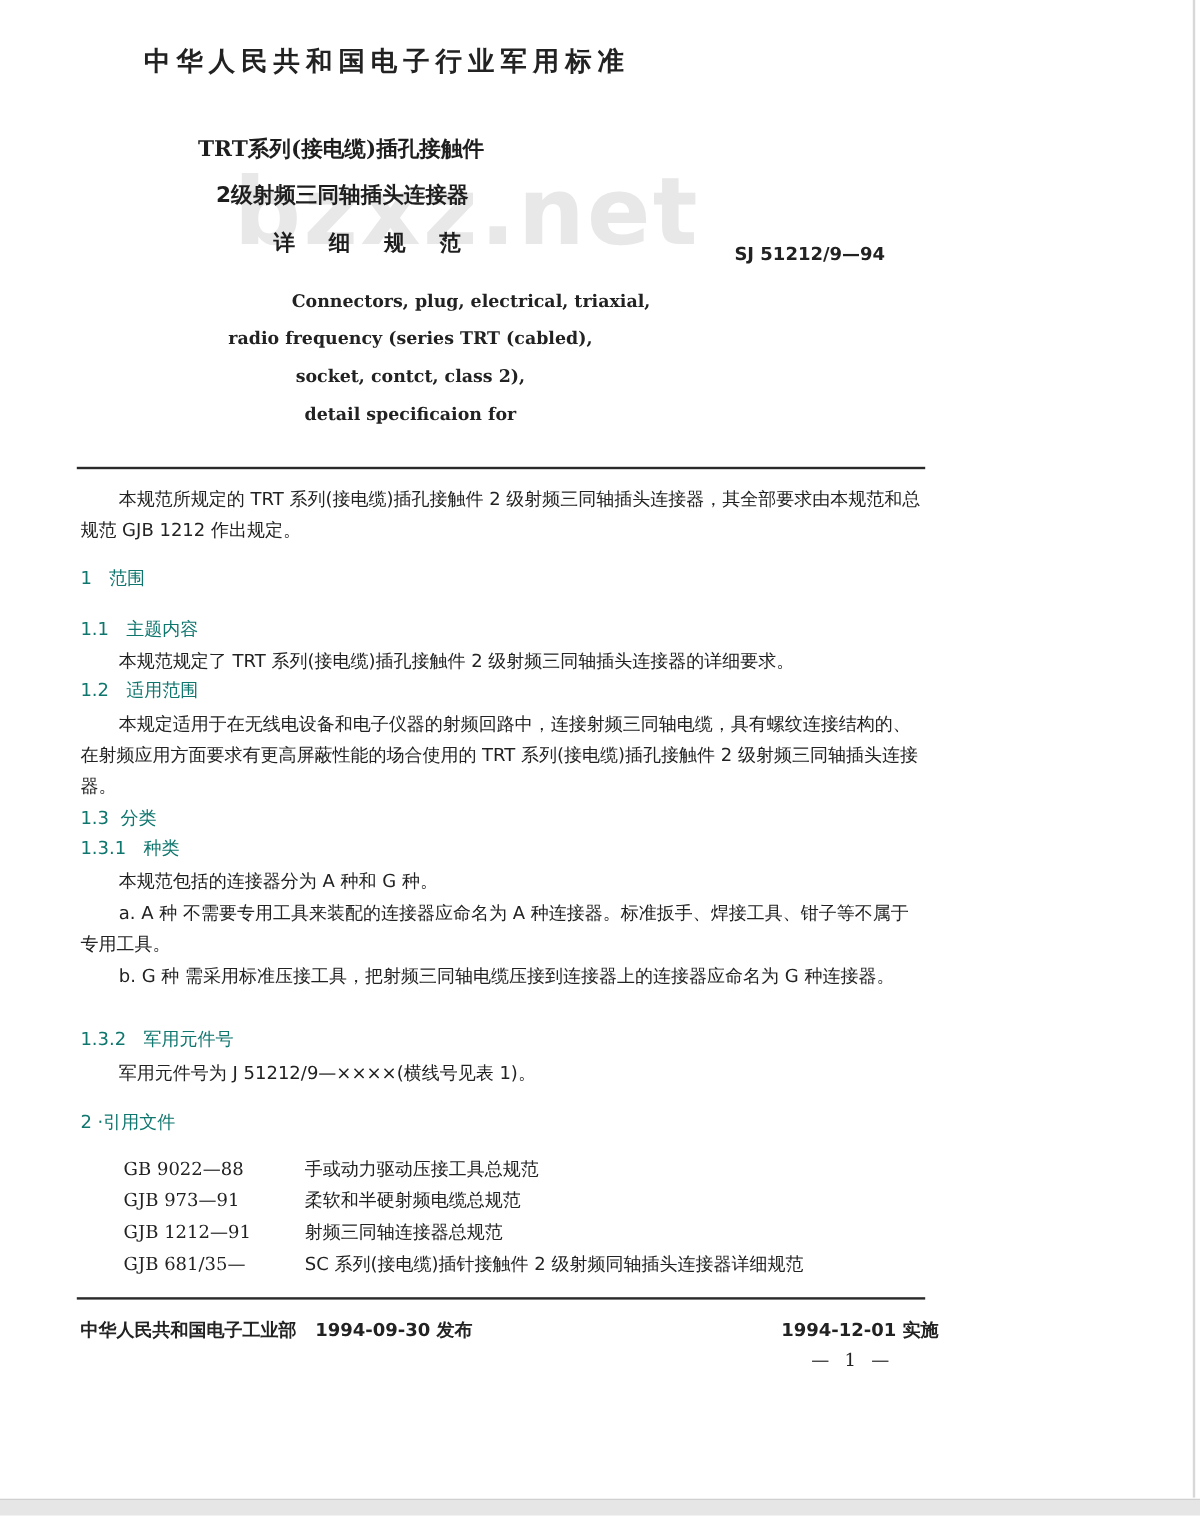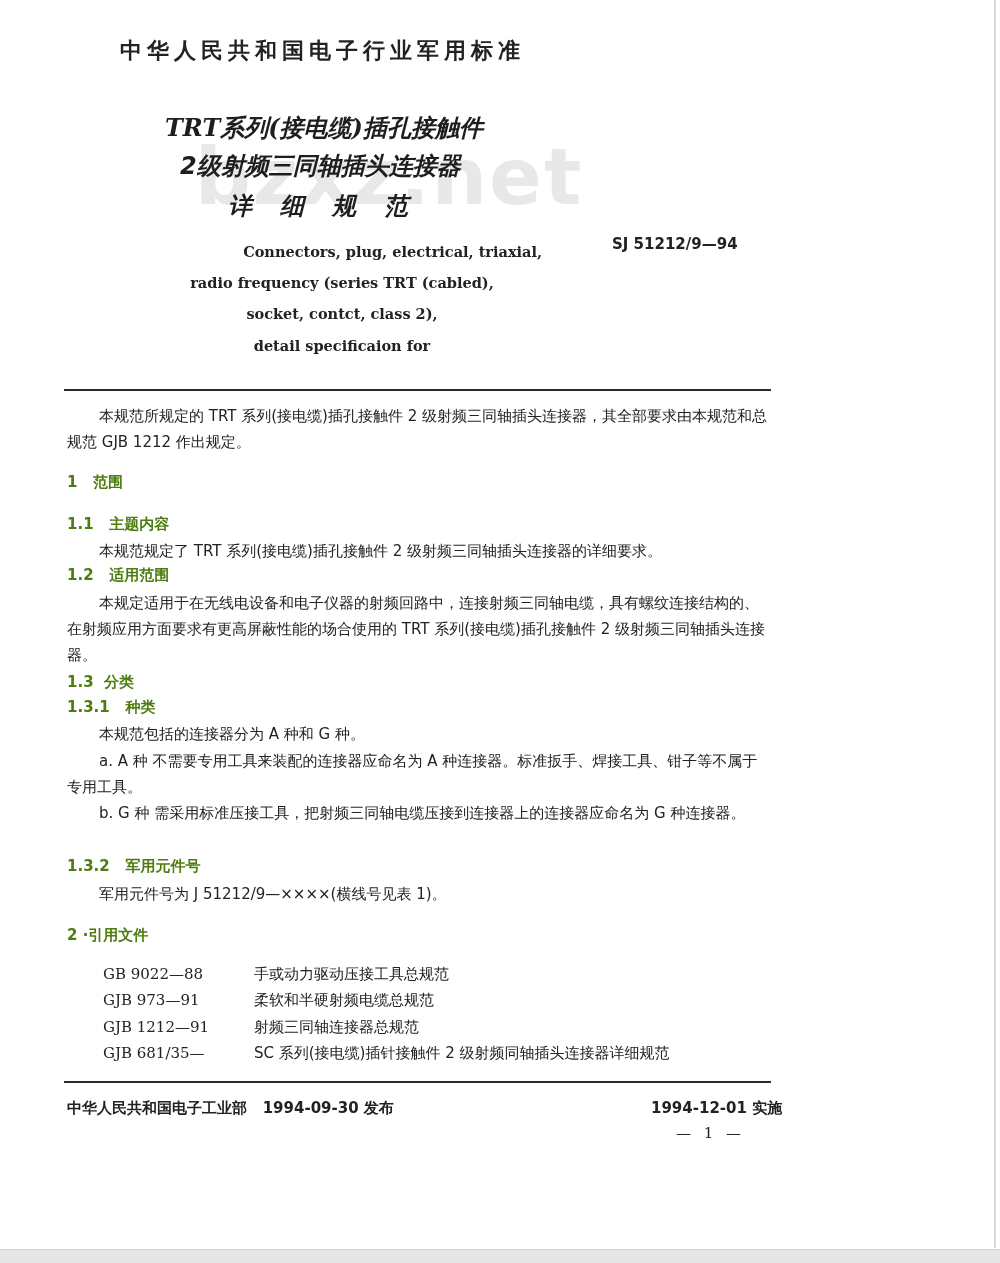--- a/index.html
+++ b/index.html
@@ -7,39 +7,39 @@
     width:1000px; height:1263px; background:#ffffff; position:relative; overflow:hidden;
     font-family:"DejaVu Serif","Liberation Serif",serif; color:#1a1a1a;
   }
   .page { position:absolute; left:0; top:0; width:994px; height:1248px; background:#fff; border-right:2px solid #d8d8d8; }
   .bottom-bar { position:absolute; left:0; top:1249px; width:1000px; height:14px; background:#e6e6e6; border-top:1px solid #d0d0d0; }
   .abs { position:absolute; white-space:nowrap; }
   .sans { font-family:"DejaVu Sans","Liberation Sans",sans-serif; }
   .serif { font-family:"DejaVu Serif","Liberation Serif",serif; }
 
   .std-header { left:120px; top:36px; font-size:22px; letter-spacing:5px; font-weight:bold; color:#222; }
-  .title-line { font-size:24px; font-weight:bold; color:#1e1e1e;font-style:italic; }
+  .title-line { font-size:18px; font-weight:bold; color:#1e1e1e; }
   .t1 { left:165px; top:112px; }
   .t2 { left:180px; top:150px; }
   .t3 { left:228px; top:190px; letter-spacing:28px; }
-  .doc-no { left:612px; top:203px; font-size:15px; font-weight:bold; color:#222;margin-top:32px; }
+  .doc-no { left:612px; top:203px; font-size:15px; font-weight:bold; color:#222; }
   .watermark { left:195px; top:132px; font-size:78px; font-weight:bold; color:#e8e8e8; letter-spacing:2px; z-index:0; font-family:"DejaVu Sans","Liberation Sans",sans-serif; }
   .fg { z-index:1; }
 
   .en-title { font-size:14.5px; font-weight:bold; color:#222; font-family:"DejaVu Serif","Liberation Serif",serif; text-align:center; width:400px; left:142px; }
   .en1 { top:243px;text-align:right; } .en2 { top:274px; } .en3 { top:305px; } .en4 { top:337px; }
 
   .rule { position:absolute; left:64px; width:707px; height:2px; background:#2a2a2a; }
   .rule1 { top:389px; }
   .rule2 { top:1081px; }
 
   .body-text { font-size:15px; color:#222; line-height:26px; font-family:"DejaVu Sans","Liberation Sans",sans-serif; }
   .para { position:absolute; left:67px; width:705px; }
   .indent { text-indent:32px; }
-  .sec { font-size:15px; font-weight:bold; color:#4d7c0f; font-family:"DejaVu Sans","Liberation Sans",sans-serif;text-align:center; }
+  .sec { font-size:15px; font-weight:normal; color:#0f766e; font-family:"DejaVu Sans","Liberation Sans",sans-serif;text-align:center; }
 
   .ref-code { position:absolute; left:103px; font-size:15px; font-family:"DejaVu Serif","Liberation Serif",serif; color:#222; }
   .ref-title { position:absolute; left:254px; font-size:15px; font-family:"DejaVu Sans","Liberation Sans",sans-serif; color:#222; }
 
   .footer-left { left:67px; top:1099px; font-size:15px; font-weight:bold; color:#222; font-family:"DejaVu Sans","Liberation Sans",sans-serif; }
   .footer-right { left:650px; top:1099px; font-size:15px; font-weight:bold; color:#222; font-family:"DejaVu Sans","Liberation Sans",sans-serif; }
   .page-num { left:676px; top:1124px; font-size:15px; color:#222; font-family:"DejaVu Serif","Liberation Serif",serif; letter-spacing:4px; }
 </style>
 </head>
 <body>

